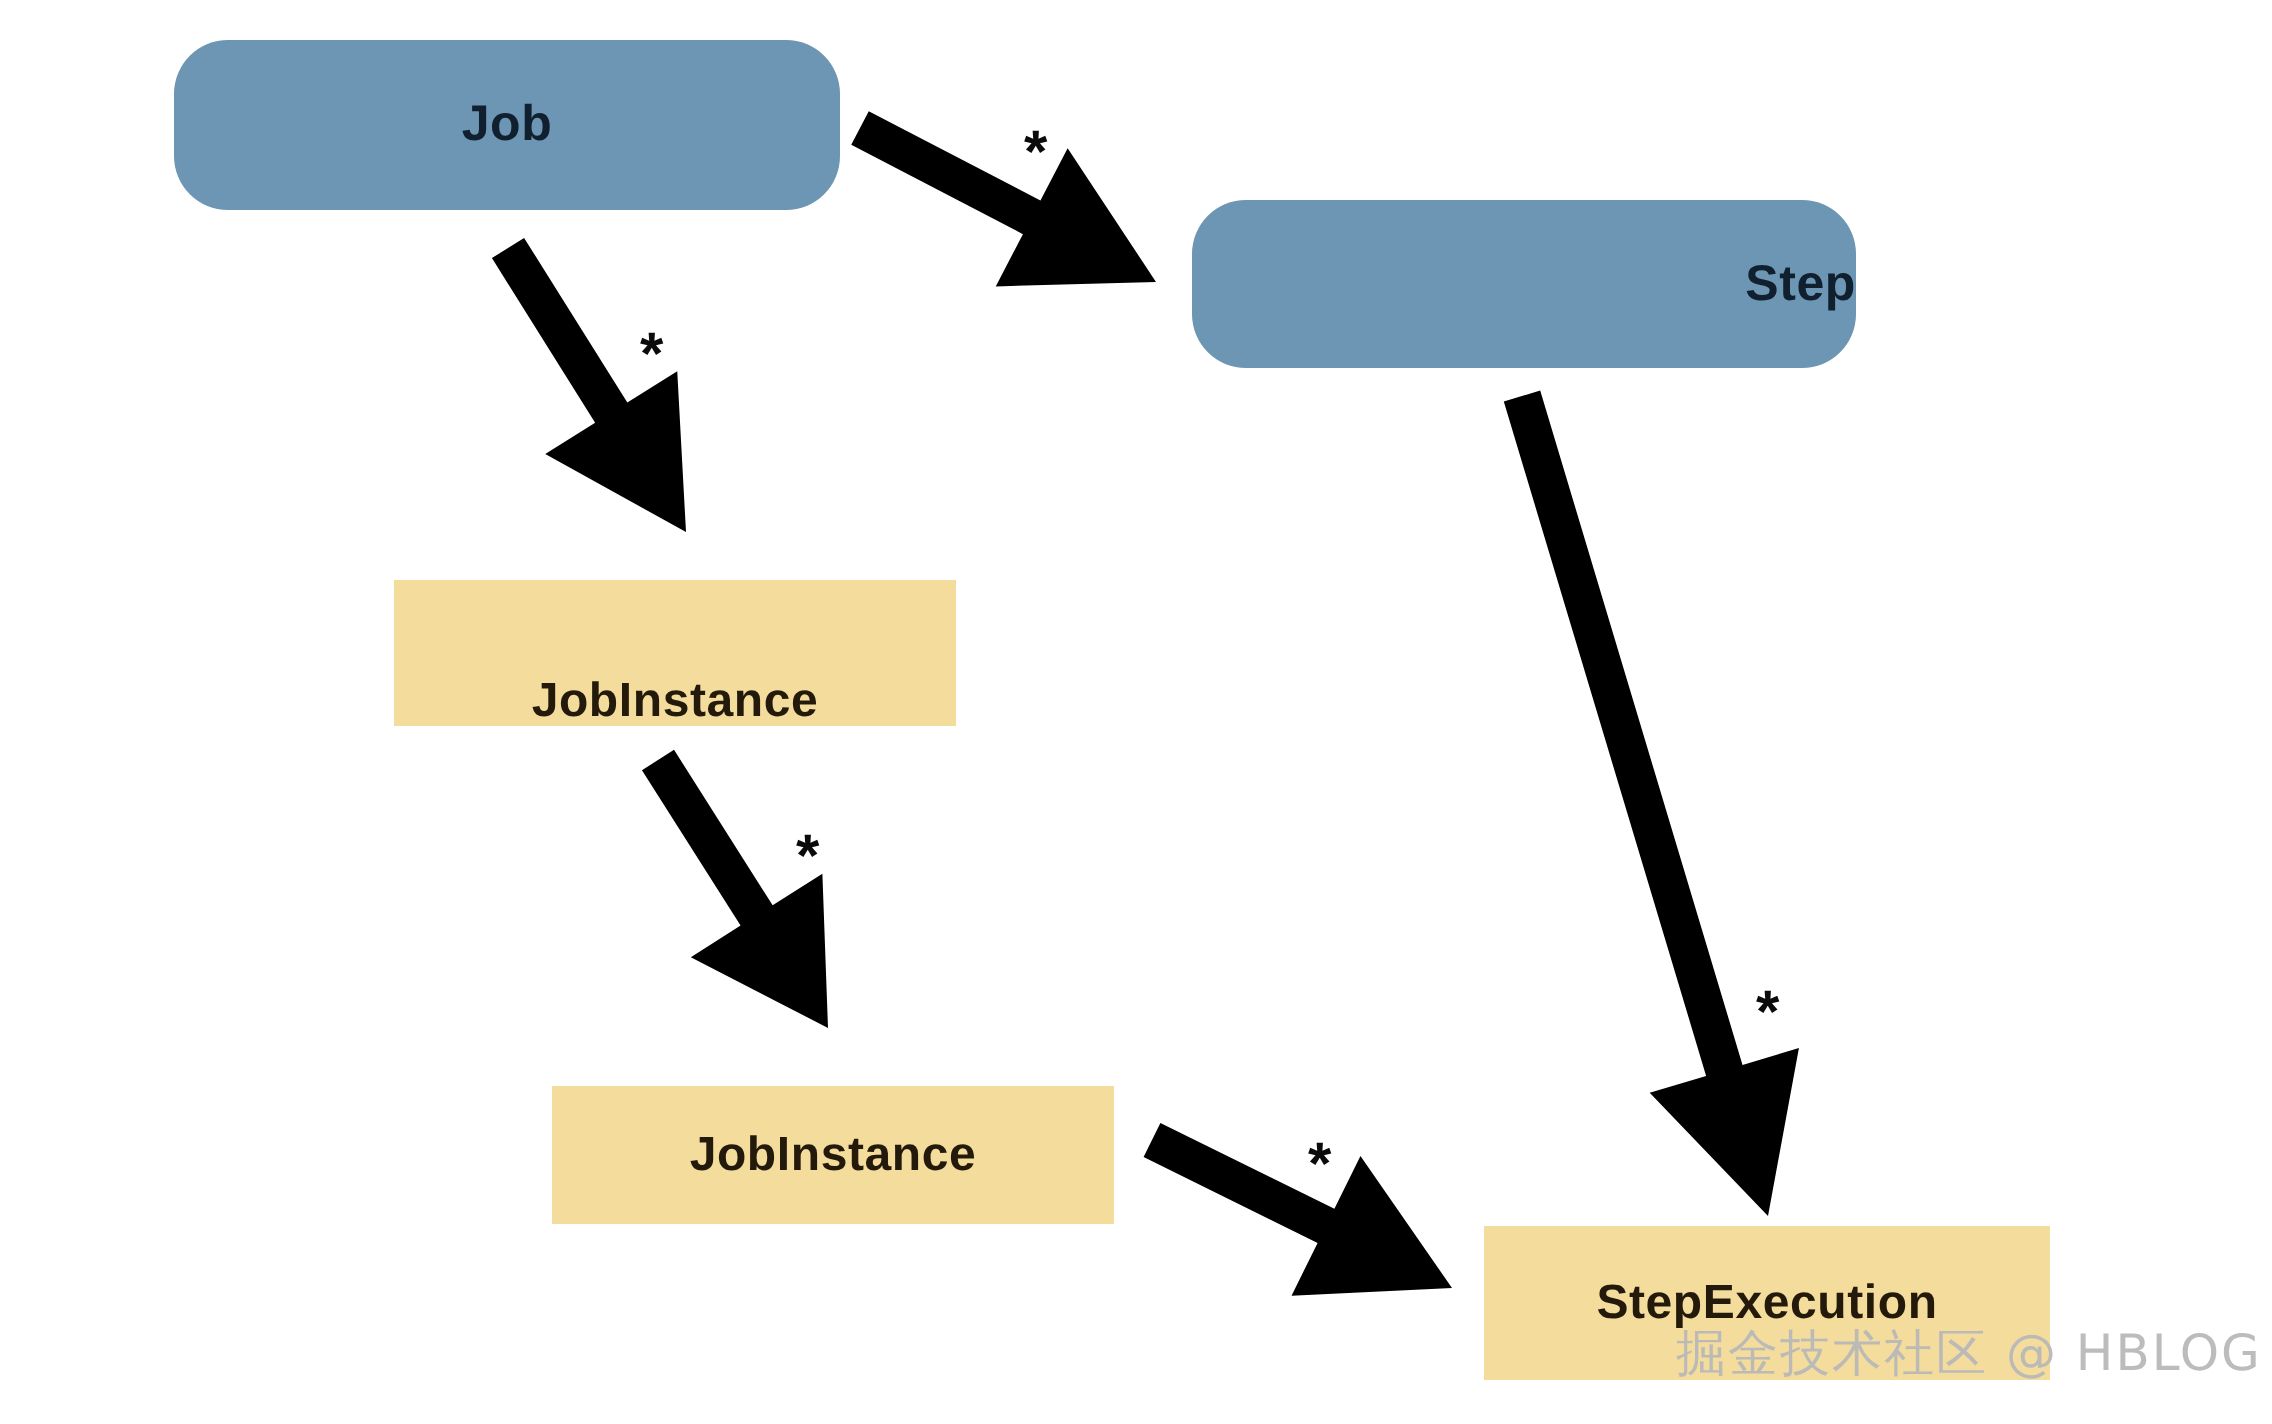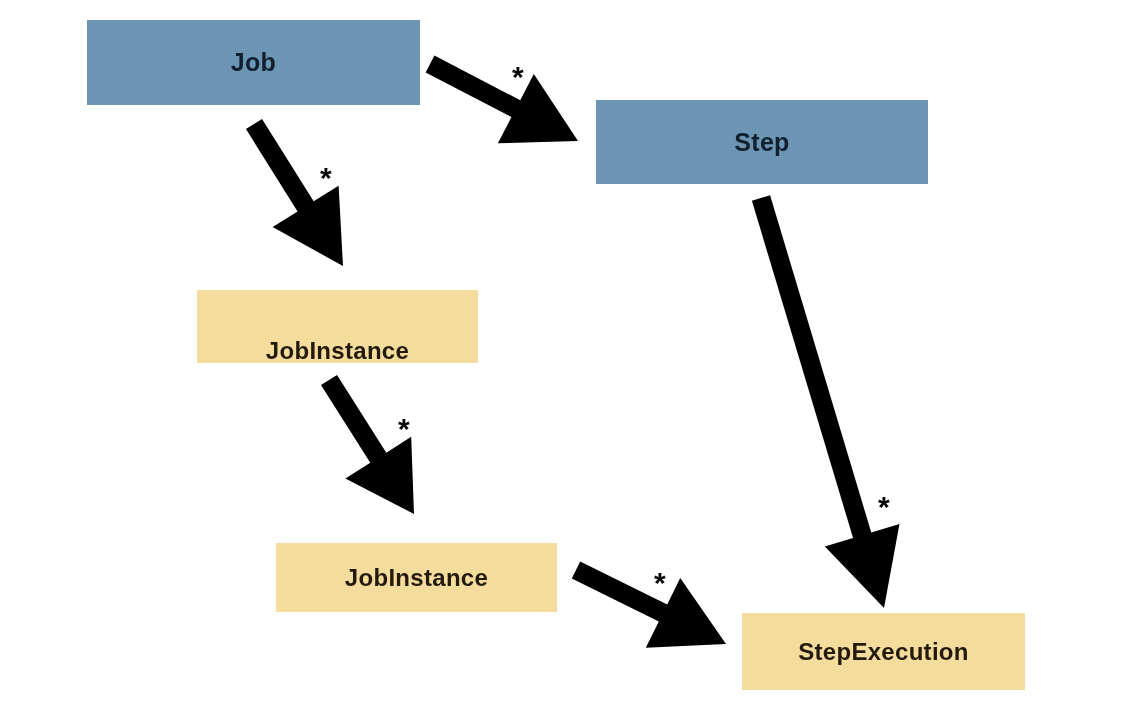--- a/index.html
+++ b/index.html
@@ -35,20 +35,21 @@
     font-weight: bold;
     font-family: "Liberation Sans", sans-serif;
     letter-spacing: 0.3px;
     text-align: center;
     line-height: 1;
   }
   .node.blue {
     background: #6c96b4;
     font-size: 25px;
     color: #10202e;
+    border-radius: 27px;
   }
   .node.yellow {
     background: #f3dc9c;
     font-size: 24px;
     color: #231a0c;
   }
   .mult {
     position: absolute;
     color: #0b0b0b;
     font-family: "Liberation Sans", sans-serif;
@@ -78,21 +79,21 @@
       <polygon points="245.95,129.05 297.57,211.41 272.62,227.05 343.00,266.00 338.62,185.67 313.67,201.31 262.05,118.95" fill="#000000"></polygon>
       <polygon points="320.98,385.09 370.28,462.81 345.41,478.58 414.00,514.00 411.19,436.86 386.32,452.63 337.02,374.91" fill="#000000"></polygon>
       <polygon points="571.80,578.52 658.80,621.44 645.77,647.85 726.00,644.00 680.23,577.99 667.20,604.40 580.20,561.48" fill="#000000"></polygon>
       <polygon points="751.90,200.73 853.06,537.94 824.85,546.40 884.00,608.00 899.47,524.01 871.26,532.48 770.10,195.27" fill="#000000"></polygon>
     </svg>
 
   <div class="node blue" id="node-job" style="left: 87px; top: 20px; width: 333px; height: 85px;">
     <span>Job</span>
   </div>
 
-  <div class="node blue" id="node-step" style="left: 596px; top: 100px; width: 332px; height: 84px;">
+  <div class="node blue" id="node-step" style="left: 596px; top: 100px; width: 332px; height: 84px; justify-content: flex-end;">
     <span>Step</span>
   </div>
 
   <div class="node yellow" id="node-jobinstance" style="left: 197px; top: 290px; width: 281px; height: 73px; align-items: flex-end;">
     <span>JobInstance</span>
   </div>
 
   <div class="node yellow" id="node-jobexecution" style="left: 276px; top: 543px; width: 281px; height: 69px;">
     <span>JobInstance</span>
   </div>
@@ -100,14 +101,15 @@
   <div class="node yellow" id="node-stepexecution" style="left: 742px; top: 613px; width: 283px; height: 77px;">
     <span>StepExecution</span>
   </div>
 
   <span class="mult" id="mult-0" style="left: 512px; top: 62px;">*</span>
   <span class="mult" id="mult-1" style="left: 320px; top: 163px;">*</span>
   <span class="mult" id="mult-2" style="left: 398px; top: 414px;">*</span>
   <span class="mult" id="mult-3" style="left: 654px; top: 568px;">*</span>
   <span class="mult" id="mult-4" style="left: 878px; top: 492px;">*</span>
 
+  <span class="watermark" id="watermark" style="left: 838px; top: 660px;">掘金技术社区 @ HBLOG</span>
 
 </div>
 
 </body></html>

